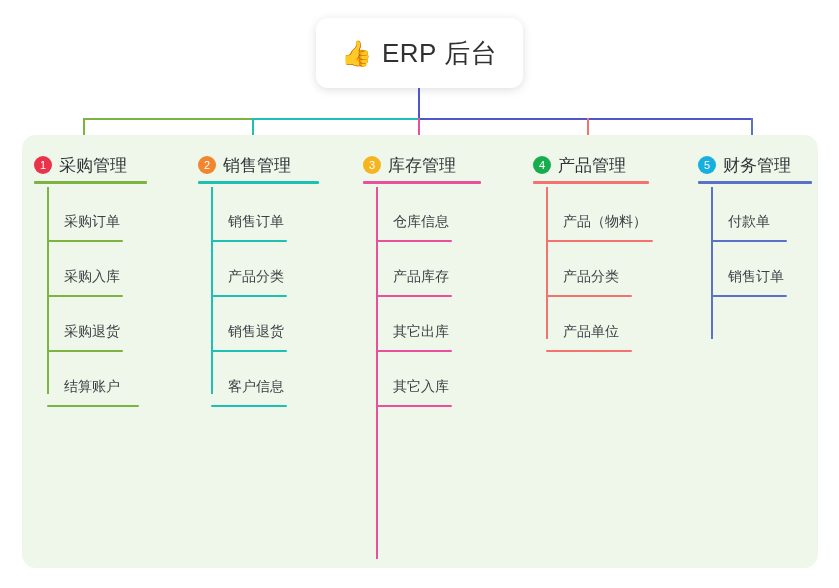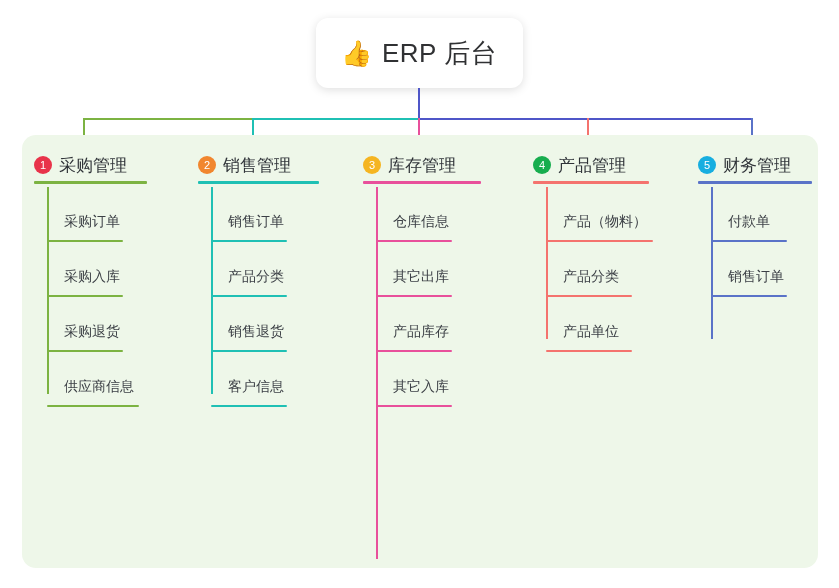--- a/index.html
+++ b/index.html
@@ -170,21 +170,21 @@
         </div>
         <div class="item">
           <span class="item-label">采购入库</span>
           <span class="item-rule" style="background: rgb(124, 179, 66); width: 76px;"></span>
         </div>
         <div class="item">
           <span class="item-label">采购退货</span>
           <span class="item-rule" style="background: rgb(124, 179, 66); width: 76px;"></span>
         </div>
         <div class="item">
-          <span class="item-label">供应商信息</span>
+          <span class="item-label">结算账户</span>
           <span class="item-rule" style="background: rgb(124, 179, 66); width: 92px;"></span>
         </div>
       </div>
     </div>
   <div class="column" style="left:192px; top:146px;">
       <div class="col-head">
         <span class="badge" style="background: rgb(241, 134, 46);">2</span>
         <span class="col-title">销售管理</span>
         <span class="head-rule" style="background: rgb(31, 192, 180); width: 121px;"></span>
       </div>
@@ -214,25 +214,25 @@
         <span class="col-title">库存管理</span>
         <span class="head-rule" style="background: rgb(232, 80, 155); width: 118px;"></span>
       </div>
       <div class="items">
         <div class="rail" style="background: rgb(232, 80, 155); height: 372px;"></div>
         <div class="item">
           <span class="item-label">仓库信息</span>
           <span class="item-rule" style="background: rgb(232, 80, 155); width: 76px;"></span>
         </div>
         <div class="item">
+          <span class="item-label">产品库存</span>
+          <span class="item-rule" style="background: rgb(232, 80, 155); width: 76px;"></span>
+        </div>
+        <div class="item">
           <span class="item-label">其它出库</span>
-          <span class="item-rule" style="background: rgb(232, 80, 155); width: 76px;"></span>
-        </div>
-        <div class="item">
-          <span class="item-label">产品库存</span>
           <span class="item-rule" style="background: rgb(232, 80, 155); width: 76px;"></span>
         </div>
         <div class="item">
           <span class="item-label">其它入库</span>
           <span class="item-rule" style="background: rgb(232, 80, 155); width: 76px;"></span>
         </div>
       </div>
     </div>
   <div class="column" style="left:527px; top:146px;">
       <div class="col-head">

